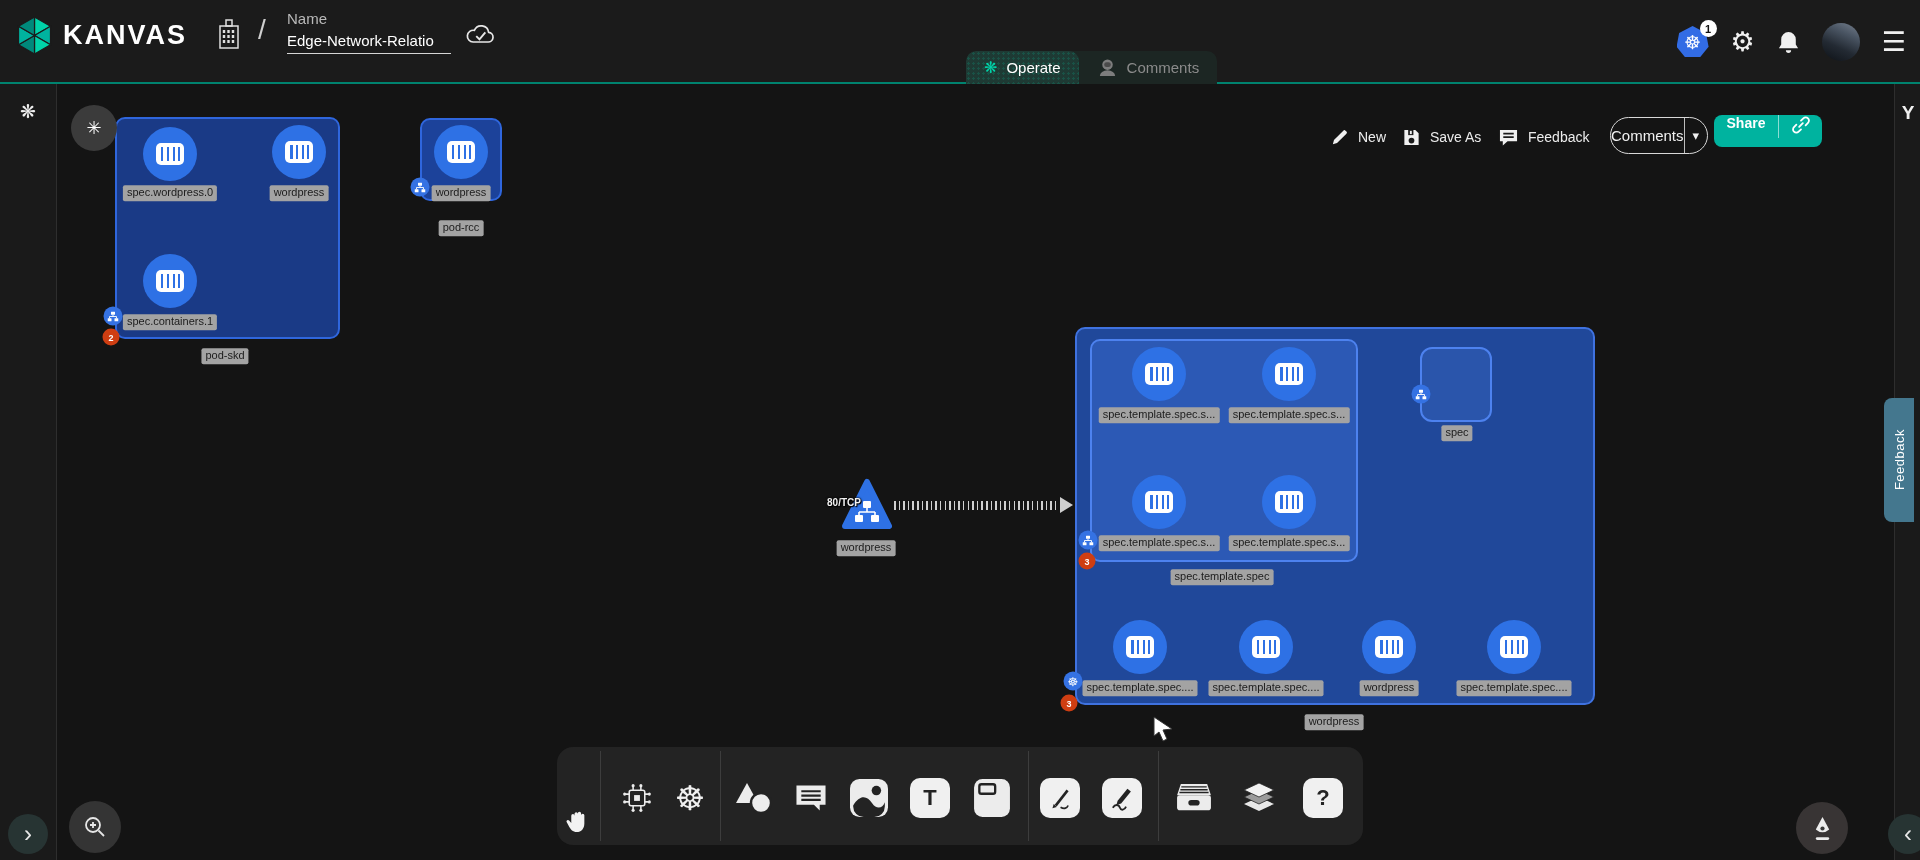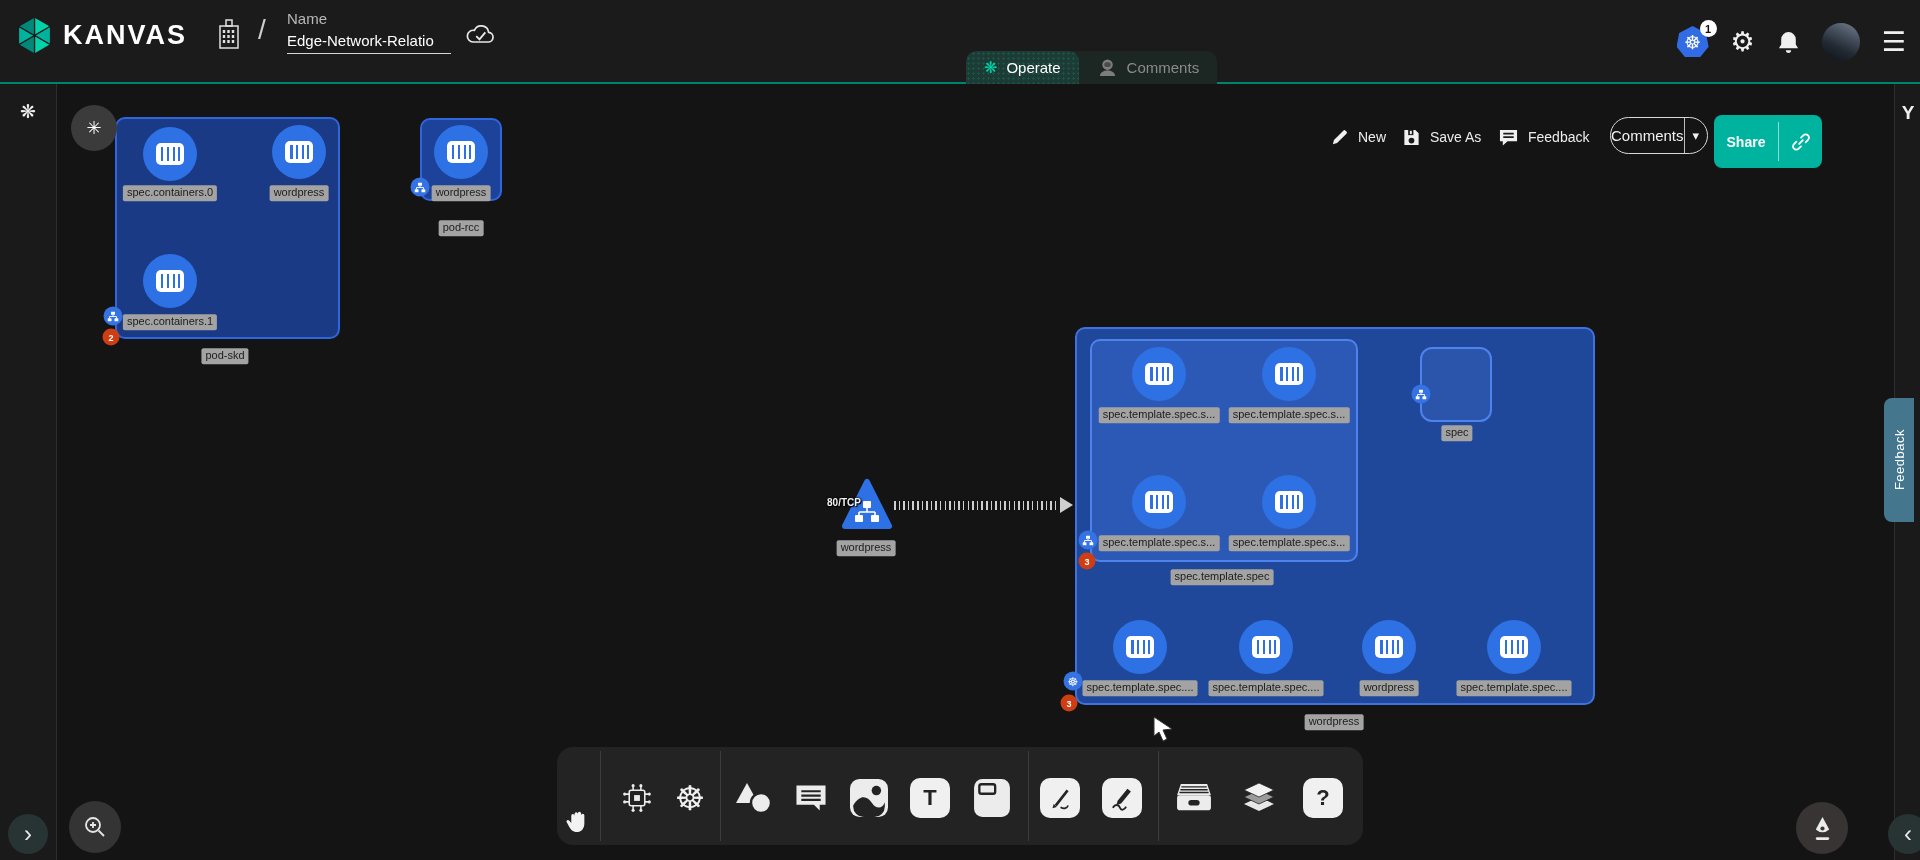--- a/index.html
+++ b/index.html
@@ -80,22 +80,22 @@
     z-index:5; text-shadow:0 0 2px #000,0 0 2px #000,1px 1px 1px #000; }
 
   
   .act-btn { position:absolute; top:122px; height:30px; display:flex; align-items:center; gap:9px;
     color:#ececec; font-size:14px; cursor:pointer; z-index:6; }
   #actions-btn { position:absolute; left:1610px; top:117px; width:98px; height:37px; border:1.5px solid #d8d8d8;
     border-radius:19px; display:flex; align-items:center; color:#f0f0f0; z-index:6; cursor:pointer; }
   #actions-btn .lbl { flex:1; text-align:center; font-size:15px; }
   #actions-btn .sep { width:1px; height:100%; background:#bdbdbd; }
   #actions-btn .caret { width:26px; text-align:center; font-size:13px; }
-  #share-btn { position:absolute; left:1714px; top:115px; width:108px; height:53px; background:#00b39f;
-    border-radius:8px; display:flex; align-items:center; color:#fff; z-index:6; cursor:pointer; }
+  #share-btn { position:absolute; left:1714px; top:115px; width:108px; height:32px; background:#00b39f;
+    border-radius:8px; display:flex; align-items:flex-start; color:#fff; z-index:6; cursor:pointer; }
   #share-btn .lbl { width:64px; text-align:center; font-size:14px; font-weight:600; }
   #share-btn .sep { width:1px; height:72%; background:rgba(255,255,255,.55); }
   #share-btn .lnk { flex:1; display:flex; align-items:center; justify-content:center; }
 
   
   #toolbar { position:absolute; left:557px; top:747px; width:806px; height:98px; background:#232323;
     border-radius:16px; z-index:6; }
   .tb-sep { position:absolute; top:4px; bottom:4px; width:1px; background:#3d3d3d; }
   .tool { position:absolute; transform:translate(-50%,-50%); background:transparent; border:none;
     display:flex; align-items:center; justify-content:center; cursor:pointer; }
@@ -111,21 +111,21 @@
 
 <div id="stage">
 
   <div class="handle" style="left:94px;top:128px">
       <span>✳</span>
     </div>
   <div class="grp" style="left:115px;top:117px;width:225px;height:222px;background:#1a3a86;border:2px solid #2f66dd"></div>
   <div class="cnode" style="left:170px;top:154px">
       <div class="cicon"></div>
     </div>
-  <div class="nlabel" style="left:170px;top:193px">spec.containers.0</div>
+  <div class="nlabel" style="left:170px;top:193px">spec.wordpress.0</div>
   <div class="cnode" style="left:299px;top:152px">
       <div class="cicon"></div>
     </div>
   <div class="nlabel" style="left:299px;top:193px">wordpress</div>
   <div class="cnode" style="left:170px;top:281px">
       <div class="cicon"></div>
     </div>
   <div class="nlabel" style="left:170px;top:322px">spec.containers.1</div>
   <div class="gbadge" style="left:113px;top:316px">
     <svg width="11" height="10" viewBox="0 0 11 10">

